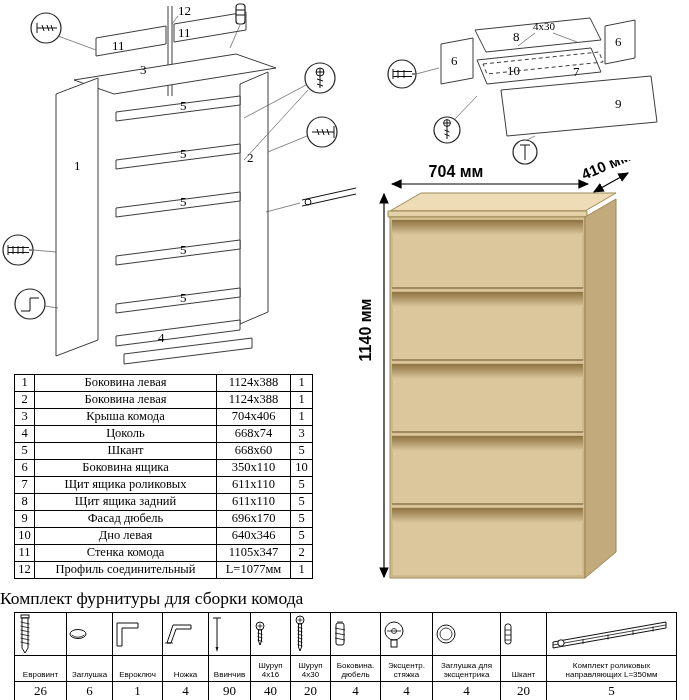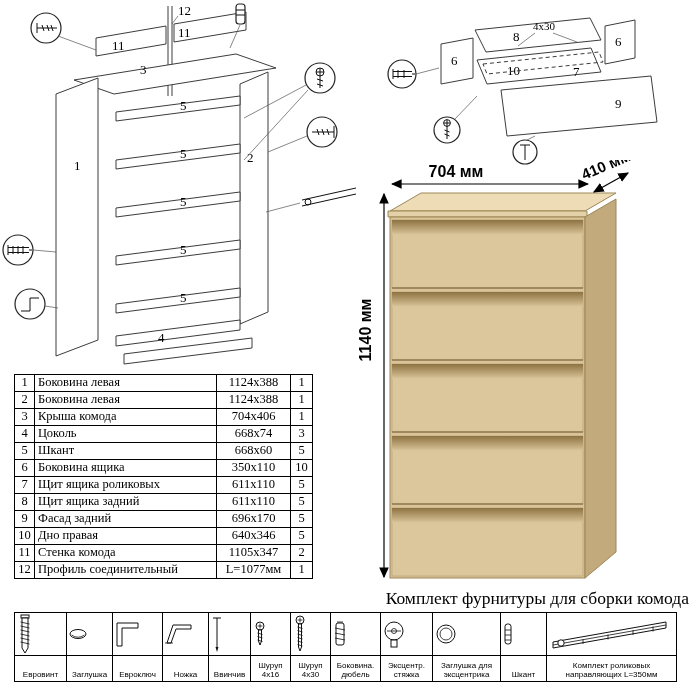--- a/index.html
+++ b/index.html
@@ -12,23 +12,23 @@
   svg text.dim-s{font:bold 15px "Liberation Sans",sans-serif}
   svg text.note{font:11px "Liberation Serif",serif}
   .panel{fill:#fff;stroke:#3c3c3c;stroke-width:1}
   .ln{stroke:#3c3c3c;stroke-width:1;fill:none}
   .thin{stroke:#555;stroke-width:.7;fill:none}
   .callout{fill:#fff;stroke:#222;stroke-width:1.2}
   .glyph{stroke:#111;stroke-width:1;fill:none}
   
   table.parts{position:absolute;left:14px;top:374px;width:298px;border-collapse:collapse;table-layout:fixed;font-size:12.5px}
   table.parts td{border:1px solid #000;height:17px;line-height:1.05;padding:0 3px;text-align:center;white-space:nowrap;overflow:hidden}
-  table.parts td.nm{text-align:left}
+  table.parts td.nm{text-align:center}
   
-  .hw-heading{position:absolute;left:0;right:0;top:588px;text-align:right;font-size:17.5px}
+  .hw-heading{position:absolute;left:0;right:0;top:588px;text-align:left;font-size:17.5px}
   
   table.hw{position:absolute;left:14px;top:612px;width:662px;border-collapse:collapse;table-layout:fixed}
   table.hw td{border:1px solid #000;text-align:center;vertical-align:middle;padding:1px;overflow:hidden}
   table.hw tr.icons td{height:40px}
   table.hw tr.names td{height:26px;font:8px "Liberation Sans",sans-serif;line-height:1.15;vertical-align:bottom;padding-bottom:2px}
   table.hw tr.qty td{height:18px;font-size:13px}
   .icn{stroke:#111;stroke-width:1;fill:#fff}
   .icn-l{stroke:#111;stroke-width:.8;fill:none}
 </style>
 </head>
@@ -332,27 +332,27 @@
         <td>5</td>
       </tr>
     <tr>
         <td>8</td>
         <td class="nm">Щит ящика задний</td>
         <td>611x110</td>
         <td>5</td>
       </tr>
     <tr>
         <td>9</td>
-        <td class="nm">Фасад задний</td>
+        <td class="nm">Фасад дюбель</td>
         <td>696x170</td>
         <td>5</td>
       </tr>
     <tr>
         <td>10</td>
-        <td class="nm">Дно правая</td>
+        <td class="nm">Дно левая</td>
         <td>640x346</td>
         <td>5</td>
       </tr>
     <tr>
         <td>11</td>
         <td class="nm">Стенка комода</td>
         <td>1105x347</td>
         <td>2</td>
       </tr>
     <tr>
@@ -494,14 +494,28 @@
     <td>Ножка</td>
     <td>Ввинчив</td>
     <td>Шуруп 4x16</td>
     <td>Шуруп 4x30</td>
     <td>Боковина. дюбель</td>
     <td>Эксцентр. стяжка</td>
     <td>Заглушка для эксцентрика</td>
     <td>Шкант</td>
     <td>Комплект роликовых направляющих L=350мм</td>
   </tr>
+  <tr class="qty">
+    <td>26</td>
+    <td>6</td>
+    <td>1</td>
+    <td>4</td>
+    <td>90</td>
+    <td>40</td>
+    <td>20</td>
+    <td>4</td>
+    <td>4</td>
+    <td>4</td>
+    <td>20</td>
+    <td>5</td>
+  </tr>
   </tbody>
 </table>
 
 </body></html>

